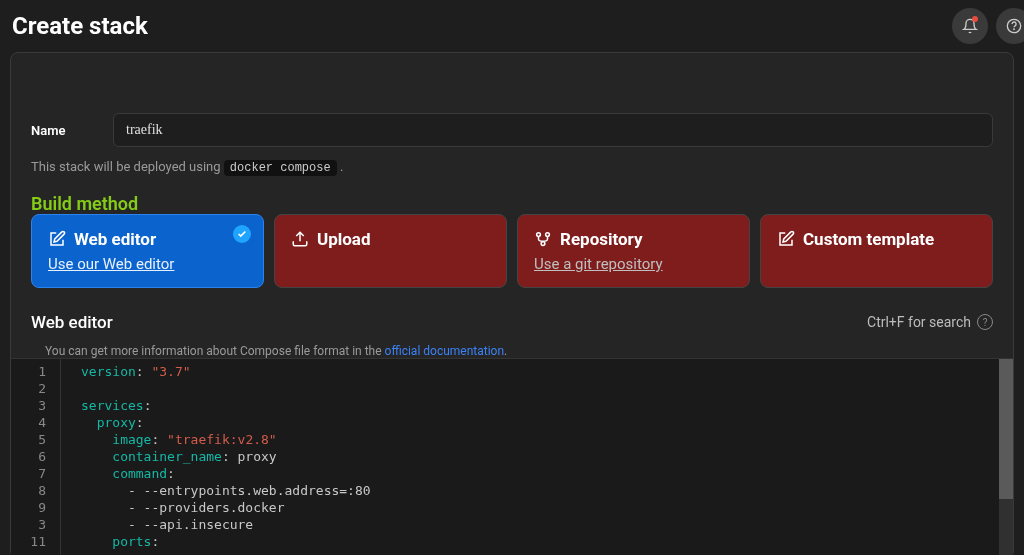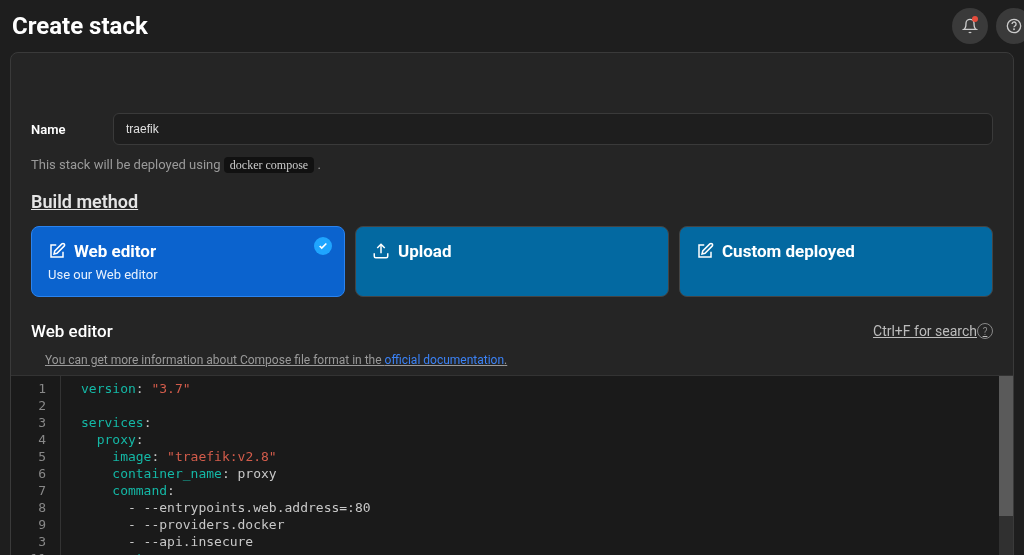--- a/index.html
+++ b/index.html
@@ -64,53 +64,52 @@
       color: #fff;
       font-weight: 600;
       width: 56px;
     }
     .text-input {
       flex: 1;
       background: #1e1e1e;
       border: 1px solid #3a3a3a;
       border-radius: 6px;
       color: #e0e0e0;
-      font-size: 12px;
+      font-size: 14px;
       padding: 8px 12px;
       outline: none;
+      font-family: Liberation Serif, serif;
     }
     .note {
       font-size: 13px;
       color: #9a9a9a;
       margin-bottom: 18px;
     }
     .code-chip {
       background: #111;
       color: #ccc;
-      font-family: Liberation Serif, serif;
+      font-family: Liberation Mono, monospace;
       font-size: 12px;
       padding: 1px 6px;
       border-radius: 4px;
       margin-top: 48px;
     }
     .section-title {
       font-size: 18px;
-      color: #e5e5e5;
+      color: #84cc16;
       font-weight: 600;
-      margin-bottom: 14px;
-      text-decoration: underline;
     }
     .cards {
       display: flex;
       gap: 10px;
       margin-bottom: 24px;
     }
     .card {
       flex: 1;
-      background: #0369a1;
+      background: #7f1d1d;
       border: 1px solid #444;
       border-radius: 8px;
       padding: 14px 16px;
       position: relative;
     }
     .card.selected {
       background: #0b63ce;
       border-color: #2b83ee;
       color: #fff;
     }
@@ -119,22 +118,23 @@
       align-items: center;
       gap: 8px;
       margin-bottom: 6px;
     }
     .card-title {
       font-size: 17px;
       font-weight: 700;
       color: #fff;
     }
     .card-sub {
-      font-size: 13px;
+      font-size: 15px;
       color: #bfbfbf;
+      text-decoration: underline;
     }
     .card.selected .card-sub { color: #e8f1fd; }
     .check-badge {
       position: absolute;
       top: 10px;
       right: 12px;
       width: 18px;
       height: 18px;
       background: #1fa5ff;
       border-radius: 50%;
@@ -151,38 +151,36 @@
     .editor-head h3 {
       font-size: 17px;
       font-weight: 500;
       color: #fff;
     }
     .search-hint {
       font-size: 14px;
       color: #bcbcbc;
       display: flex;
       align-items: flex-start;
-      text-decoration: underline;
+      gap: 6px;
     }
     .help-circle {
       width: 16px; height: 16px;
       border: 1.5px solid #888;
       border-radius: 50%;
       display:inline-flex;
       align-items:center;
       justify-content:center;
       font-size:10px;
       color:#888;
     }
     .info {
       font-size: 12px;
       color: #9a9a9a;
       padding-left: 14px;
-      margin-bottom: 8px;
-      text-decoration: underline;
     }
     .info a {
       color: #3b82f6;
       text-decoration: none;
     }
     .editor {
       display: flex;
       background: #1a1a1a;
       border-top: 1px solid #333;
       position: relative;
@@ -290,25 +288,39 @@
               <line x1="12" y1="3" x2="12" y2="15"></line>
             </svg>
           </span>
           <span class="card-title">Upload</span>
         </div>
       </div>
       <div class="card">
         <div class="card-head">
           <span style="color:#fff">
             <svg width="18" height="18" viewBox="0 0 24 24" fill="none" stroke="currentColor" stroke-width="2">
+              <circle cx="6" cy="6" r="2.5"></circle>
+              <circle cx="18" cy="6" r="2.5"></circle>
+              <circle cx="12" cy="18" r="2.5"></circle>
+              <path d="M6 8.5V12c0 2 2 3 6 3s6-1 6-3V8.5"></path>
+            </svg>
+          </span>
+          <span class="card-title">Repository</span>
+        </div>
+        <div class="card-sub">Use a git repository</div>
+      </div>
+      <div class="card">
+        <div class="card-head">
+          <span style="color:#fff">
+            <svg width="18" height="18" viewBox="0 0 24 24" fill="none" stroke="currentColor" stroke-width="2">
               <path d="M11 4H4v16h16v-7"></path>
               <path d="M18.5 2.5a2.1 2.1 0 1 1 3 3L12 15l-4 1 1-4 9.5-9.5z"></path>
             </svg>
           </span>
-          <span class="card-title">Custom deployed</span>
+          <span class="card-title">Custom template</span>
         </div>
       </div>
     </div>
 
   <div class="editor-head">
     <h3>Web editor</h3>
     <div class="search-hint">
       <span>Ctrl+F for search</span>
       <span class="help-circle">?</span>
     </div>

